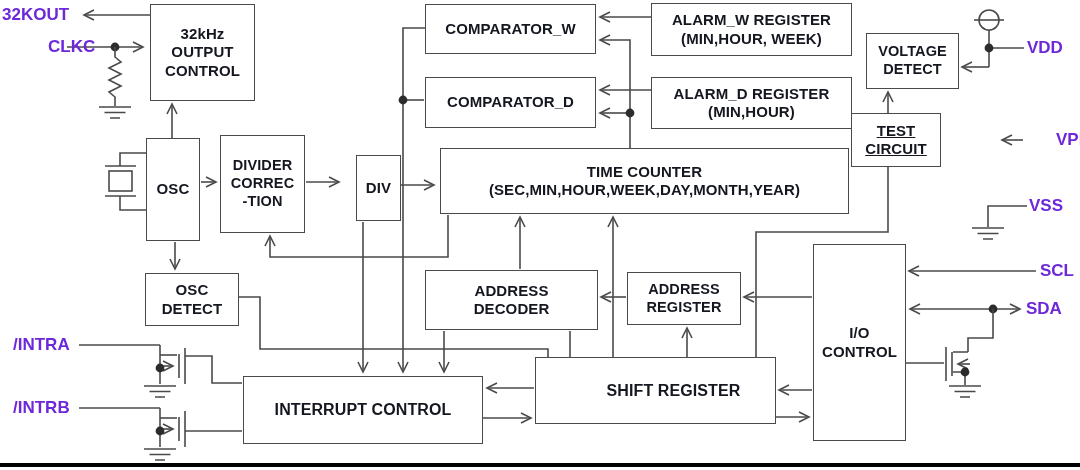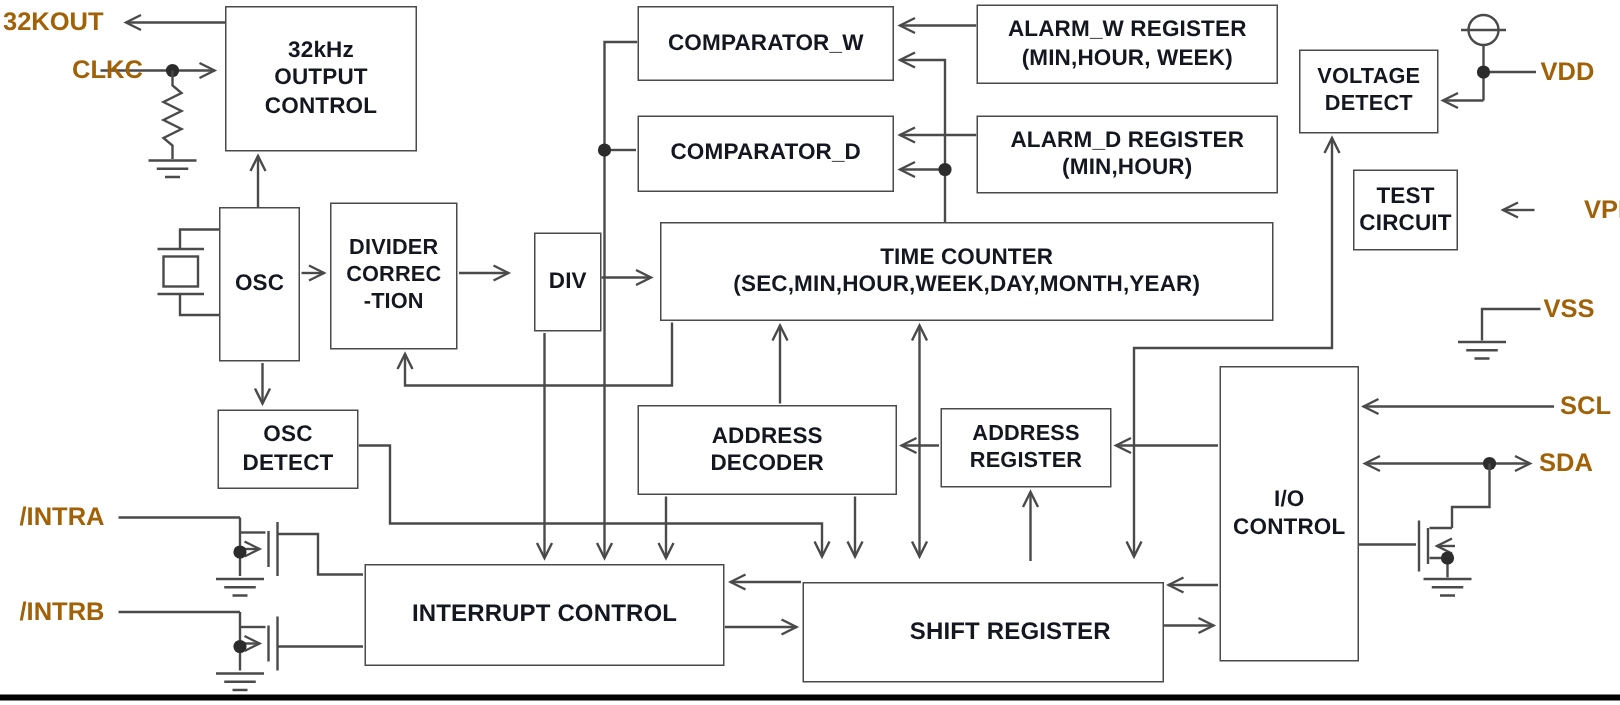--- a/index.html
+++ b/index.html
@@ -8,21 +8,21 @@
     font-family:"Liberation Sans","DejaVu Sans",sans-serif;
   }
   .wires{position:absolute;left:0;top:0;width:1080px;height:470px;}
   .blk{
     position:absolute;box-sizing:border-box;background:#ffffff;
     border:1.7px solid #4a4a4a;display:flex;align-items:center;justify-content:center;
     text-align:center;font-weight:bold;color:#14171f;white-space:pre-line;
     font-size:15px;line-height:1.22;letter-spacing:0.1px;z-index:2;
   }
   .pin{
-    position:absolute;font-weight:bold;color:#a16207;font-size:17px;
+    position:absolute;font-weight:bold;color:#6d28d9;font-size:17px;
     line-height:18px;white-space:nowrap;z-index:2;
   }
   .rule{position:absolute;background:#000;z-index:3;}
 </style>
 </head>
 <body>
 
 <div class="stage">
 
   <svg class="wires" viewBox="0 0 1080 470" fill="none" stroke="#4a4a4a" stroke-width="1.6">
@@ -182,50 +182,50 @@
       <path d="M160,408 V447"></path>
       <path d="M160,418 H177"></path>
       <path d="M161,429 L173,429" marker-end="url(#ah)"></path>
       <path d="M179,417 V441 M185,411 V447"></path>
       <path d="M185,431 H242"></path>
       <circle cx="160" cy="431" r="4.4" fill="#2c2c2c" stroke="none"></circle>
       <path d="M144,449 H176 M149.5,454.5 H170.5 M155,460 H165"></path>
     </g>
   </svg>
 
-  <div class="blk" style="left:150px;top:4px;width:128px;height:97px;">32kHz
+  <div class="blk" style="left:150px;top:4px;width:105px;height:97px;">32kHz
 OUTPUT
 CONTROL</div>
   <div class="blk" style="left:425px;top:77px;width:171px;height:51px;">COMPARATOR_D</div>
   <div class="blk" style="left:425px;top:4px;width:171px;height:50px;">COMPARATOR_W</div>
   <div class="blk" style="left:651px;top:3px;width:201px;height:53px;">ALARM_W REGISTER
 (MIN,HOUR, WEEK)</div>
   <div class="blk" style="left:651px;top:77px;width:201px;height:52px;">ALARM_D REGISTER
 (MIN,HOUR)</div>
   <div class="blk" style="left:866px;top:33px;width:93px;height:56px;font-size:14.5px;">VOLTAGE
 DETECT</div>
-  <div class="blk" style="left:902px;top:113px;width:70px;height:54px;">TEST
+  <div class="blk" style="left:851px;top:113px;width:90px;height:54px;text-decoration:underline;">TEST
 CIRCUIT</div>
   <div class="blk" style="left:146px;top:138px;width:54px;height:103px;">OSC</div>
   <div class="blk" style="left:220px;top:135px;width:85px;height:98px;font-size:14.5px;">DIVIDER
 CORREC
 -TION</div>
   <div class="blk" style="left:343px;top:155px;width:45px;height:66px;margin-left:13px;">DIV</div>
   <div class="blk" style="left:440px;top:148px;width:409px;height:66px;">TIME COUNTER
 (SEC,MIN,HOUR,WEEK,DAY,MONTH,YEAR)</div>
   <div class="blk" style="left:145px;top:273px;width:94px;height:53px;">OSC
 DETECT</div>
   <div class="blk" style="left:425px;top:270px;width:173px;height:60px;">ADDRESS
 DECODER</div>
   <div class="blk" style="left:627px;top:272px;width:114px;height:53px;font-size:14.5px;">ADDRESS
 REGISTER</div>
   <div class="blk" style="left:813px;top:244px;width:93px;height:197px;">I/O
 CONTROL</div>
   <div class="blk" style="left:243px;top:376px;width:240px;height:68px;font-size:16px;">INTERRUPT CONTROL</div>
-  <div class="blk" style="left:535px;top:388px;width:241px;height:67px;font-size:16px;padding-left:36px;">SHIFT REGISTER</div>
+  <div class="blk" style="left:535px;top:357px;width:241px;height:67px;font-size:16px;padding-left:36px;">SHIFT REGISTER</div>
 
   <div class="pin" style="left:2px;top:6px;">32KOUT</div>
   <div class="pin" style="left:4px;top:38px;margin-left:44px;">CLKC</div>
   <div class="pin" style="left:13px;top:336px;">/INTRA</div>
   <div class="pin" style="left:13px;top:399px;">/INTRB</div>
   <div class="pin" style="left:1027px;top:39px;">VDD</div>
   <div class="pin" style="left:1056px;top:131px;">VPP</div>
   <div class="pin" style="left:1029px;top:197px;">VSS</div>
   <div class="pin" style="left:1040px;top:262px;">SCL</div>
   <div class="pin" style="left:1026px;top:300px;">SDA</div>

